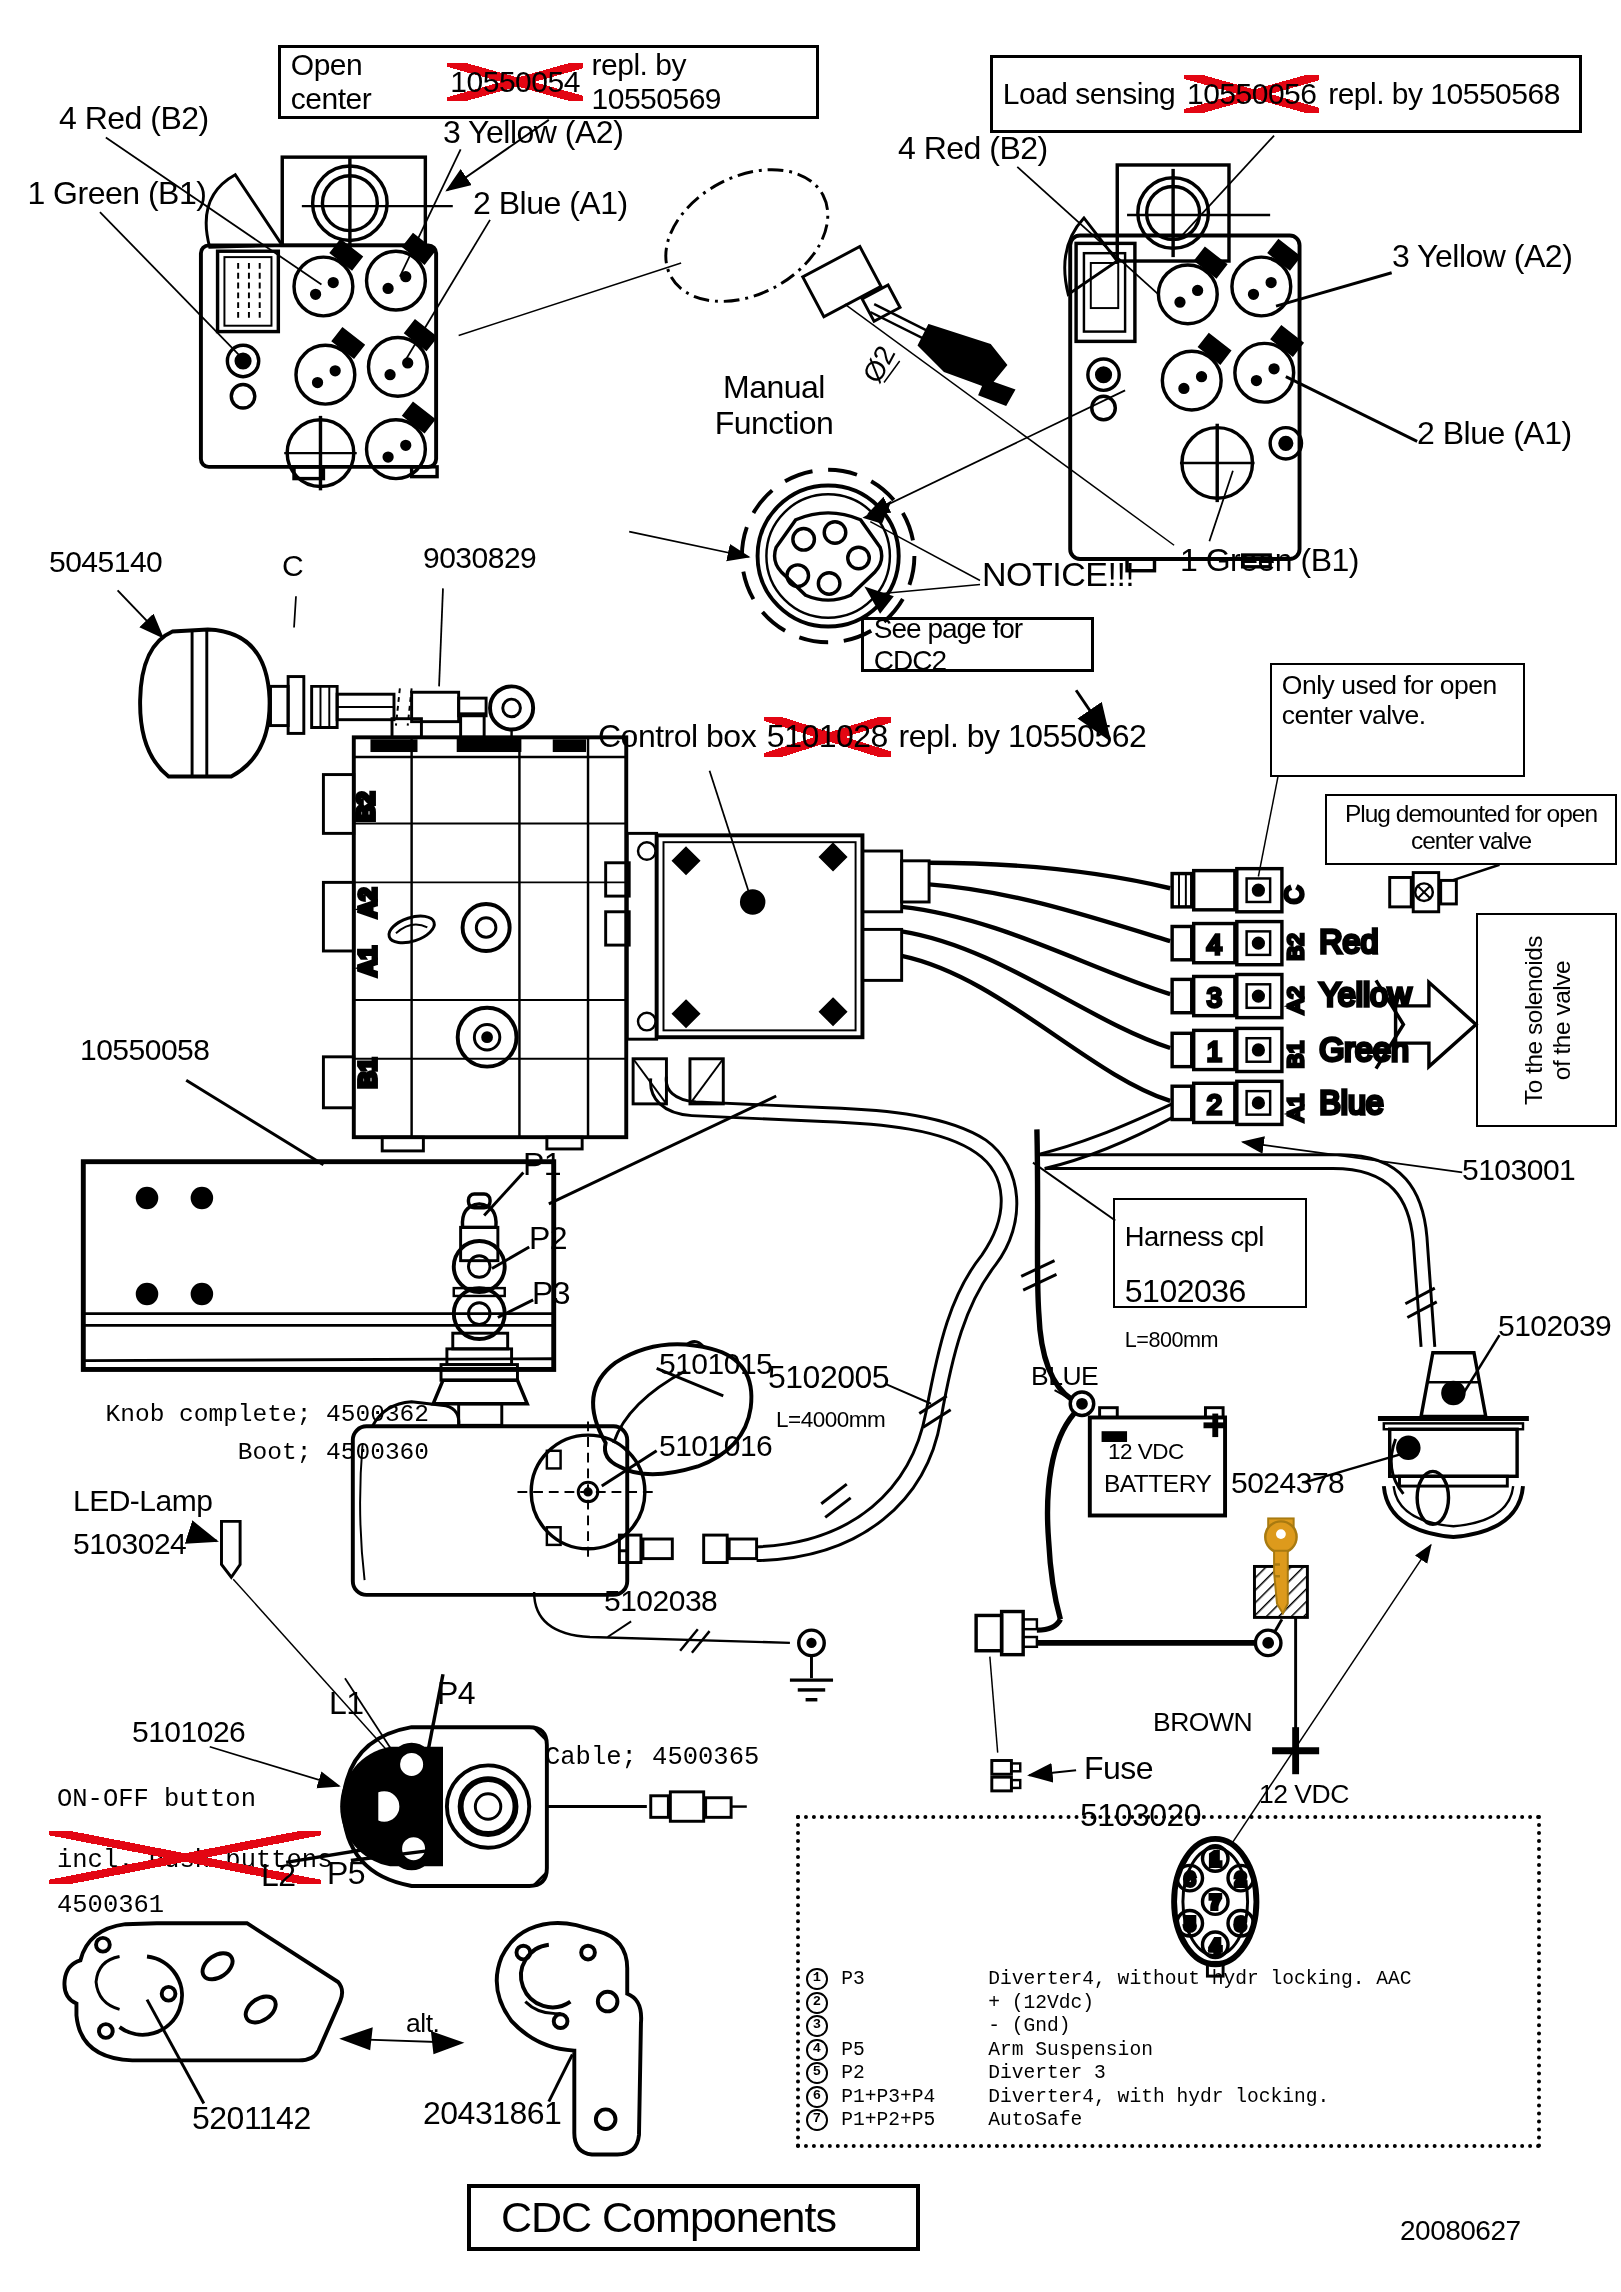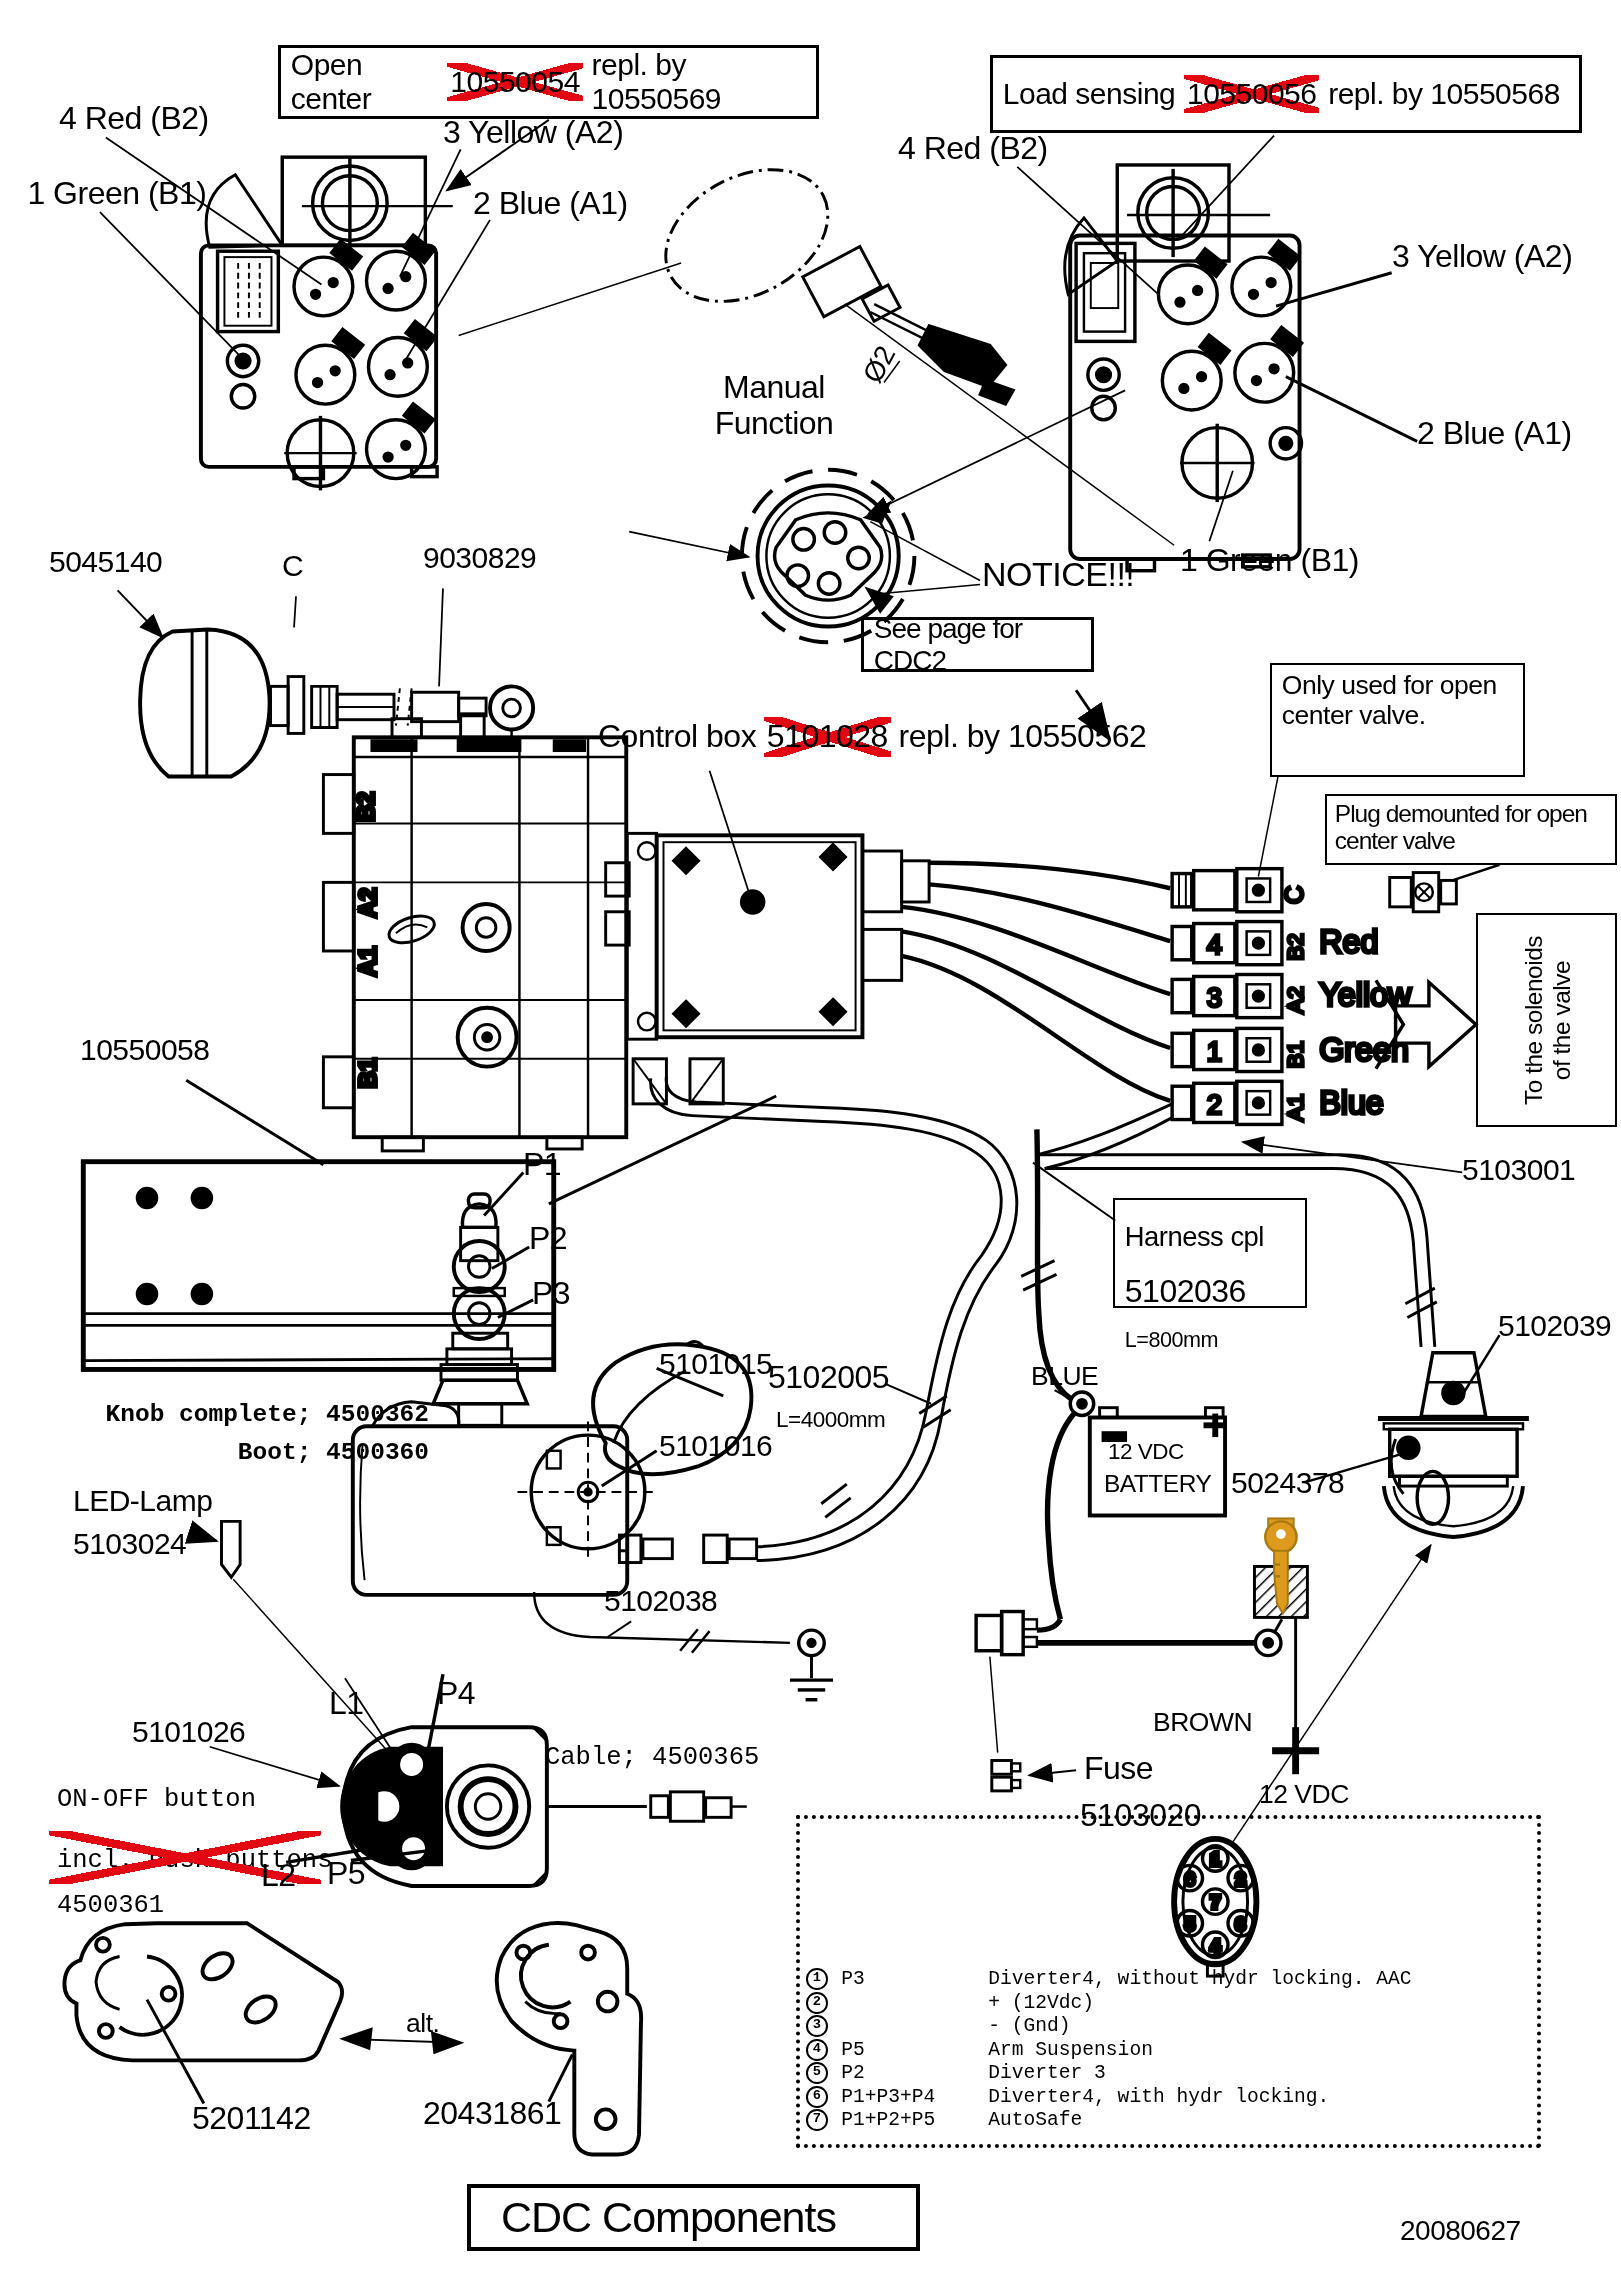--- a/index.html
+++ b/index.html
@@ -581,21 +581,21 @@
 <div class="lbl boxed" style="left:861px;top:617px;width:233px;height:55px;font-size:28px;letter-spacing:-1px;">See page for CDC2</div>
 
 <div class="lbl f33" style="left:598px;top:717px;display:flex;gap:7.8px;align-items:center;">
   <span>Control box</span>
   <span class="crossed">5101028</span>
   <span>repl. by 10550562</span>
 </div>
 
 <div class="lbl note-box f27" style="left:1270px;top:663px;width:255px;height:114px;">Only used for open
 center valve.</div>
-<div class="lbl note-box" style="left:1325px;top:794px;width:292px;height:71px;font-size:24.5px;letter-spacing:-1px;padding:3.9px 7.8px;">Plug demounted for open
+<div class="lbl note-box" style="left:1325px;top:794px;width:292px;height:71px;font-size:24.5px;letter-spacing:-1px;padding:3.9px 7.8px;text-align:center;">Plug demounted for open
 center valve</div>
 
 <div class="lbl f31" style="left:49px;top:545px;">5045140</div>
 <div class="lbl f31" style="left:282px;top:549px;">C</div>
 <div class="lbl f31" style="left:423px;top:541px;">9030829</div>
 <div class="lbl f31" style="left:80px;top:1033px;">10550058</div>
 
 <div class="lbl note-box" style="left:1476px;top:913px;width:141px;height:214px;"></div>
 <div class="lbl f25" style="left:1440px;top:950px;width:214px;height:141px;display:flex;align-items:center;justify-content:center;text-align:center;transform:rotate(-90deg);">To the solenoids
 of the valve</div>
@@ -605,21 +605,21 @@
 <div class="lbl note-box" style="left:1113px;top:1198px;width:194px;height:110px;padding:3.9px 9.8px;">
   <div class="lbl" style="position:static;font-size:27.4px;">Harness cpl</div>
   <div class="lbl" style="position:static;font-size:32px;margin-top:3.9px;">5102036</div>
   <div class="lbl" style="position:static;font-size:21.6px;">L=800mm</div>
 </div>
 
 <div class="lbl f33" style="left:523px;top:1147px;">P1</div>
 <div class="lbl f33" style="left:529px;top:1221px;">P2</div>
 <div class="lbl f33" style="left:532px;top:1276px;">P3</div>
 
-<div class="lbl mono" style="left:98px;top:1396px;width:331px;text-align:right;font-size:24.5px;line-height:1.55;font-weight:bold;">Knob complete; 4500362
+<div class="lbl mono" style="left:98px;top:1396px;width:331px;text-align:right;font-size:24.5px;line-height:1.55;">Knob complete; 4500362
 Boot; 4500360</div>
 
 <div class="lbl f31" style="left:659px;top:1347px;">5101015</div>
 <div class="lbl f31" style="left:659px;top:1429px;">5101016</div>
 
 <div class="lbl f33" style="left:768px;top:1360px;">5102005</div>
 <div class="lbl f23" style="left:776px;top:1407px;">L=4000mm</div>
 
 <div class="lbl f27" style="left:1031px;top:1362px;">BLUE</div>
 <div class="lbl f23" style="left:1108px;top:1439px;">12 VDC</div>

